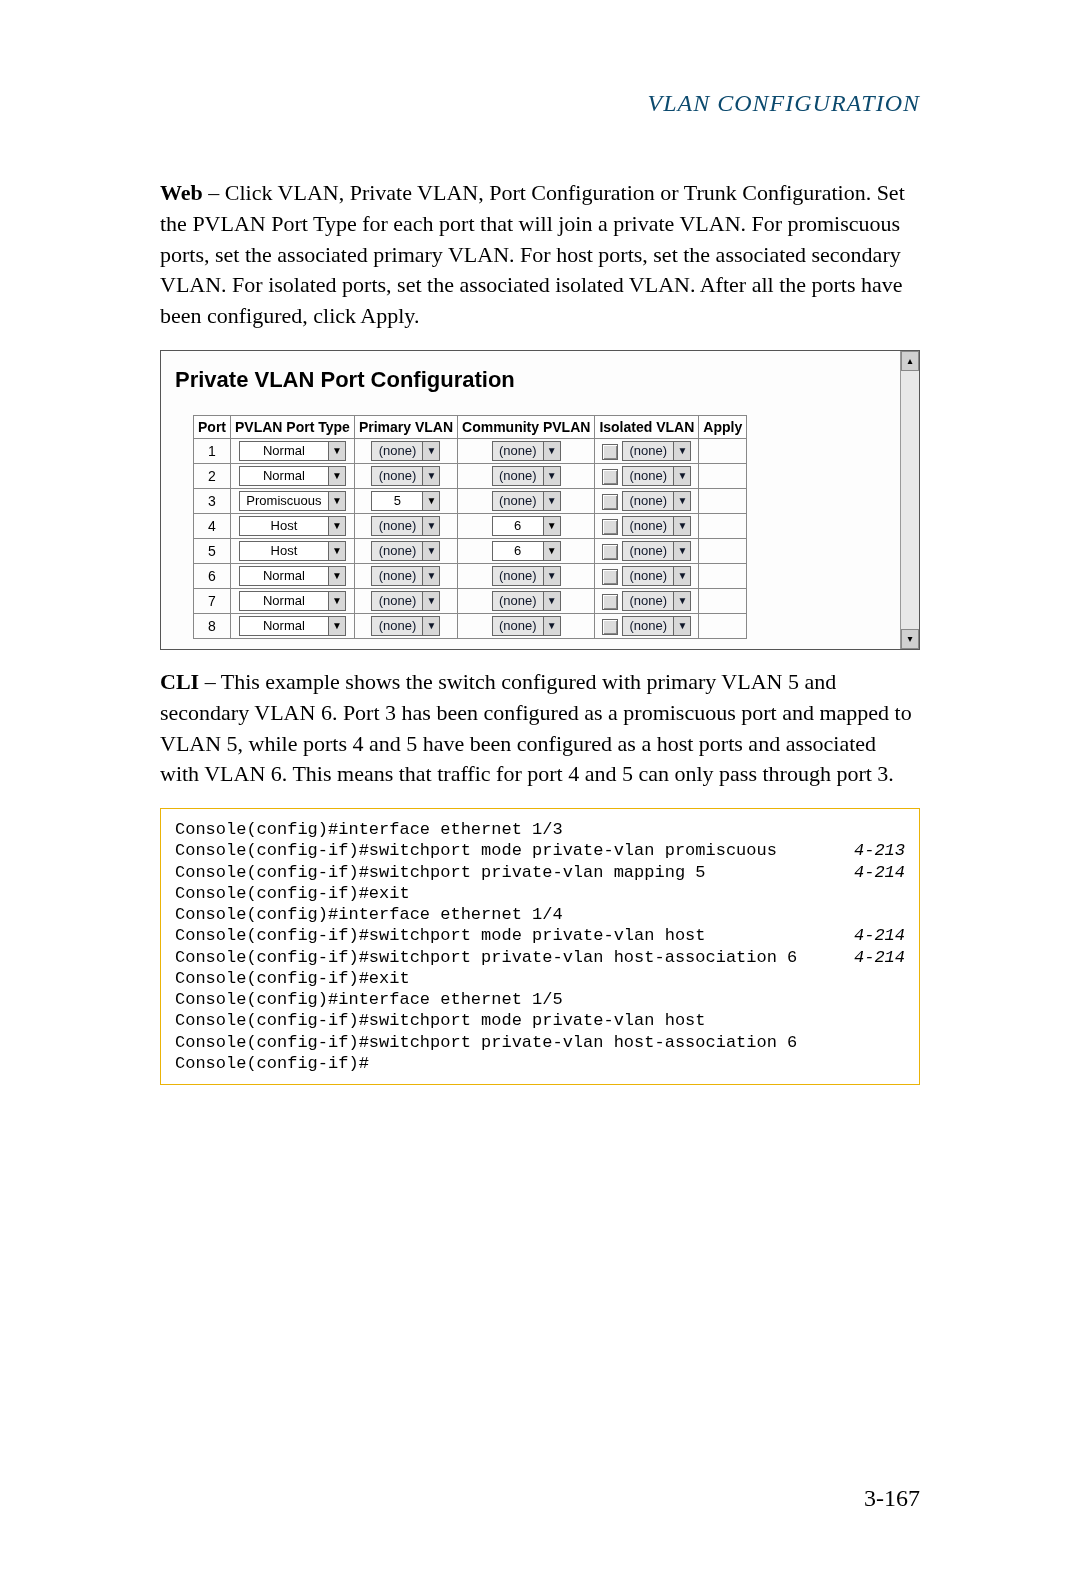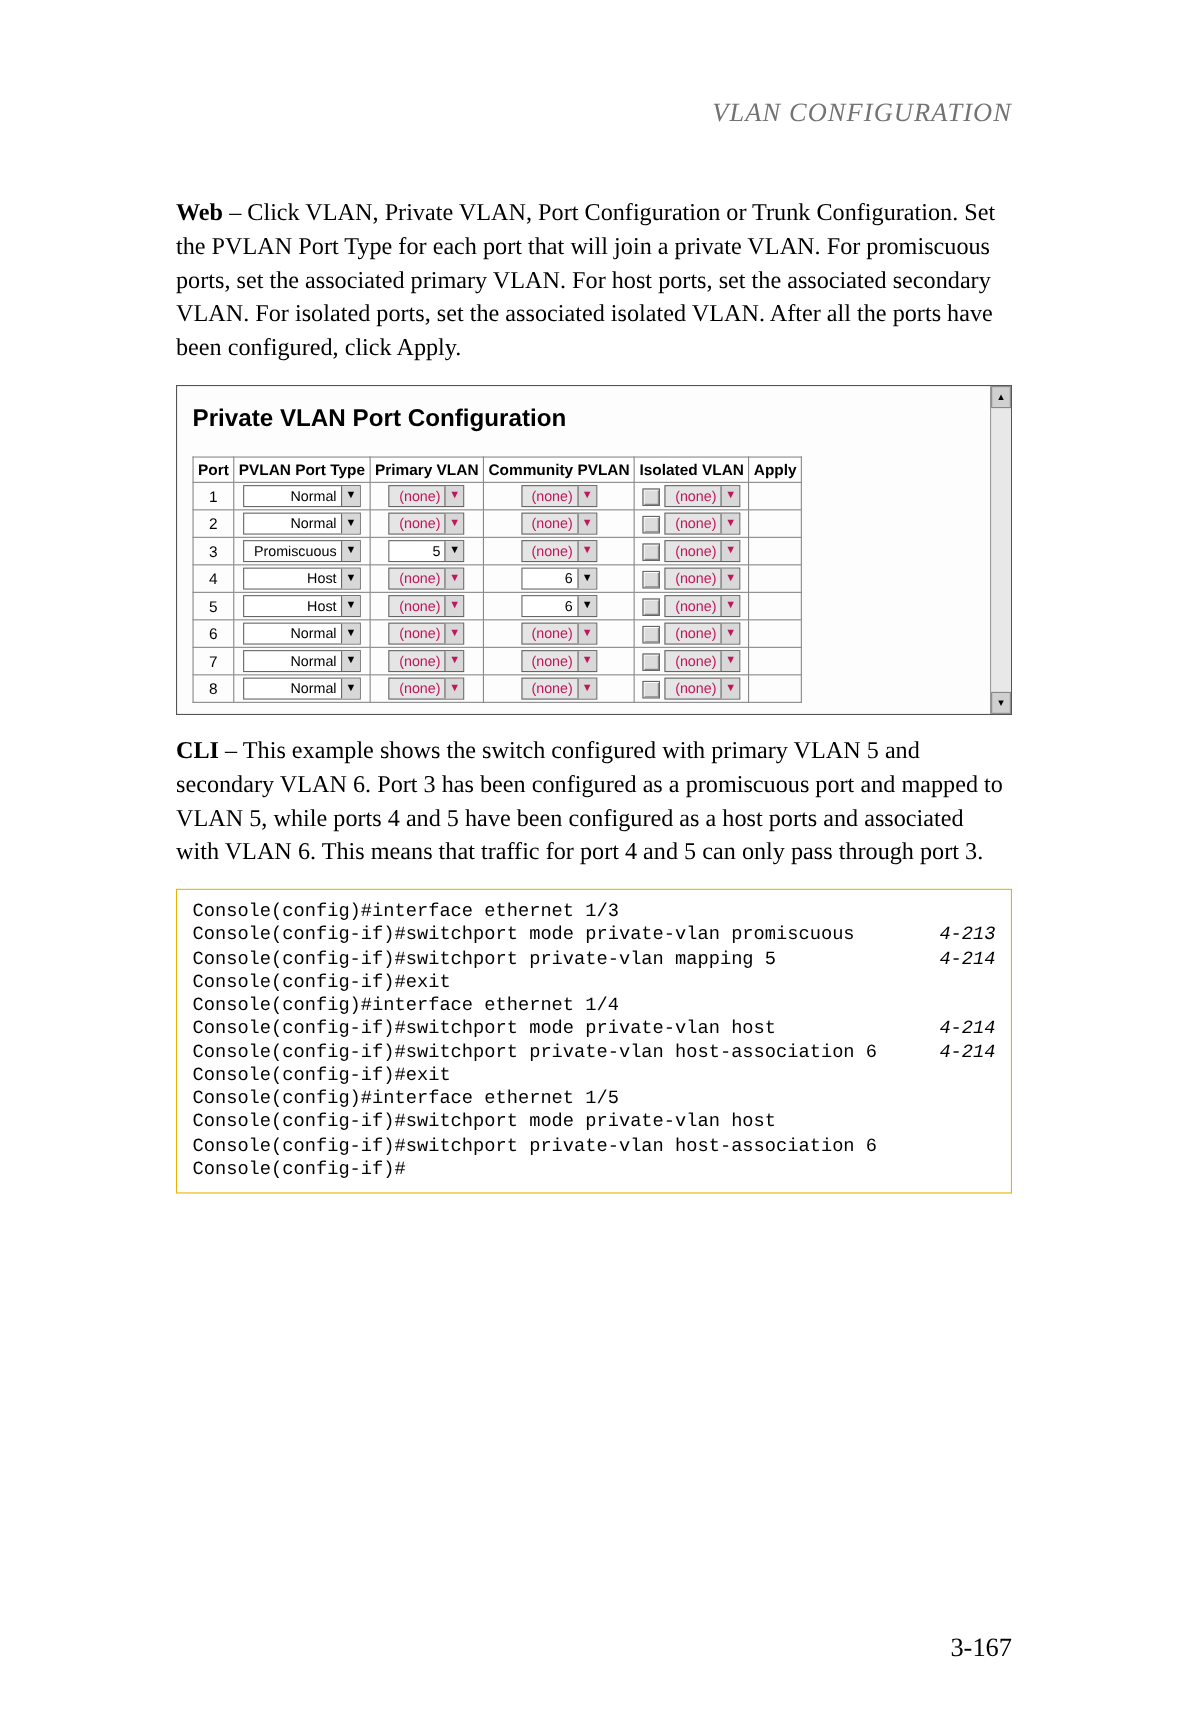--- a/index.html
+++ b/index.html
@@ -17,21 +17,21 @@
     padding: 90px 160px 60px 160px;
     box-sizing: border-box;
   }
   .running-head {
     text-align: right;
     font-family: Georgia, serif;
     font-style: italic;
     font-variant: small-caps;
     font-size: 24px;
     letter-spacing: 1px;
-    color: #737373;
+    color: #0c4a6e;
     margin-bottom: 61px;
   }
   .body-para {
     font-size: 22px;
     line-height: 1.4;
     margin: 17px 0 18px 0;
   }
   .body-para .lead {
     font-weight: bold;
   }
@@ -48,20 +48,21 @@
   .fig-title {
     font-family: Arial, Helvetica, sans-serif;
     font-weight: bold;
     font-size: 22px;
     margin: 4px 0 22px 0;
   }
   table.pvlan {
     border-collapse: collapse;
     font-family: Arial, Helvetica, sans-serif;
     font-size: 14px;
+    margin-left: 18px;
   }
   table.pvlan th {
     border: 1px solid #888;
     padding: 3px 4px;
     font-weight: bold;
     text-align: left;
     background: #fff;
   }
   table.pvlan td {
     border: 1px solid #888;
@@ -72,27 +73,27 @@
   .sel {
     display: inline-flex;
     align-items: center;
     border: 1px solid #666;
     background: #ffffff;
     height: 20px;
     box-sizing: border-box;
   }
   .sel.disabled {
     background: #e5e5e5;
-    color: #be185d;
+    color: #0f172a;
   }
   .sel .val {
     padding: 0 4px;
     font-size: 13px;
     min-width: 42px;
-    text-align: right;
+    text-align: center;
   }
   .sel .arrow {
     width: 16px;
     height: 18px;
     background: #d8d8d8;
     border-left: 1px solid #666;
     display: inline-flex;
     align-items: center;
     justify-content: center;
     font-size: 10px;

